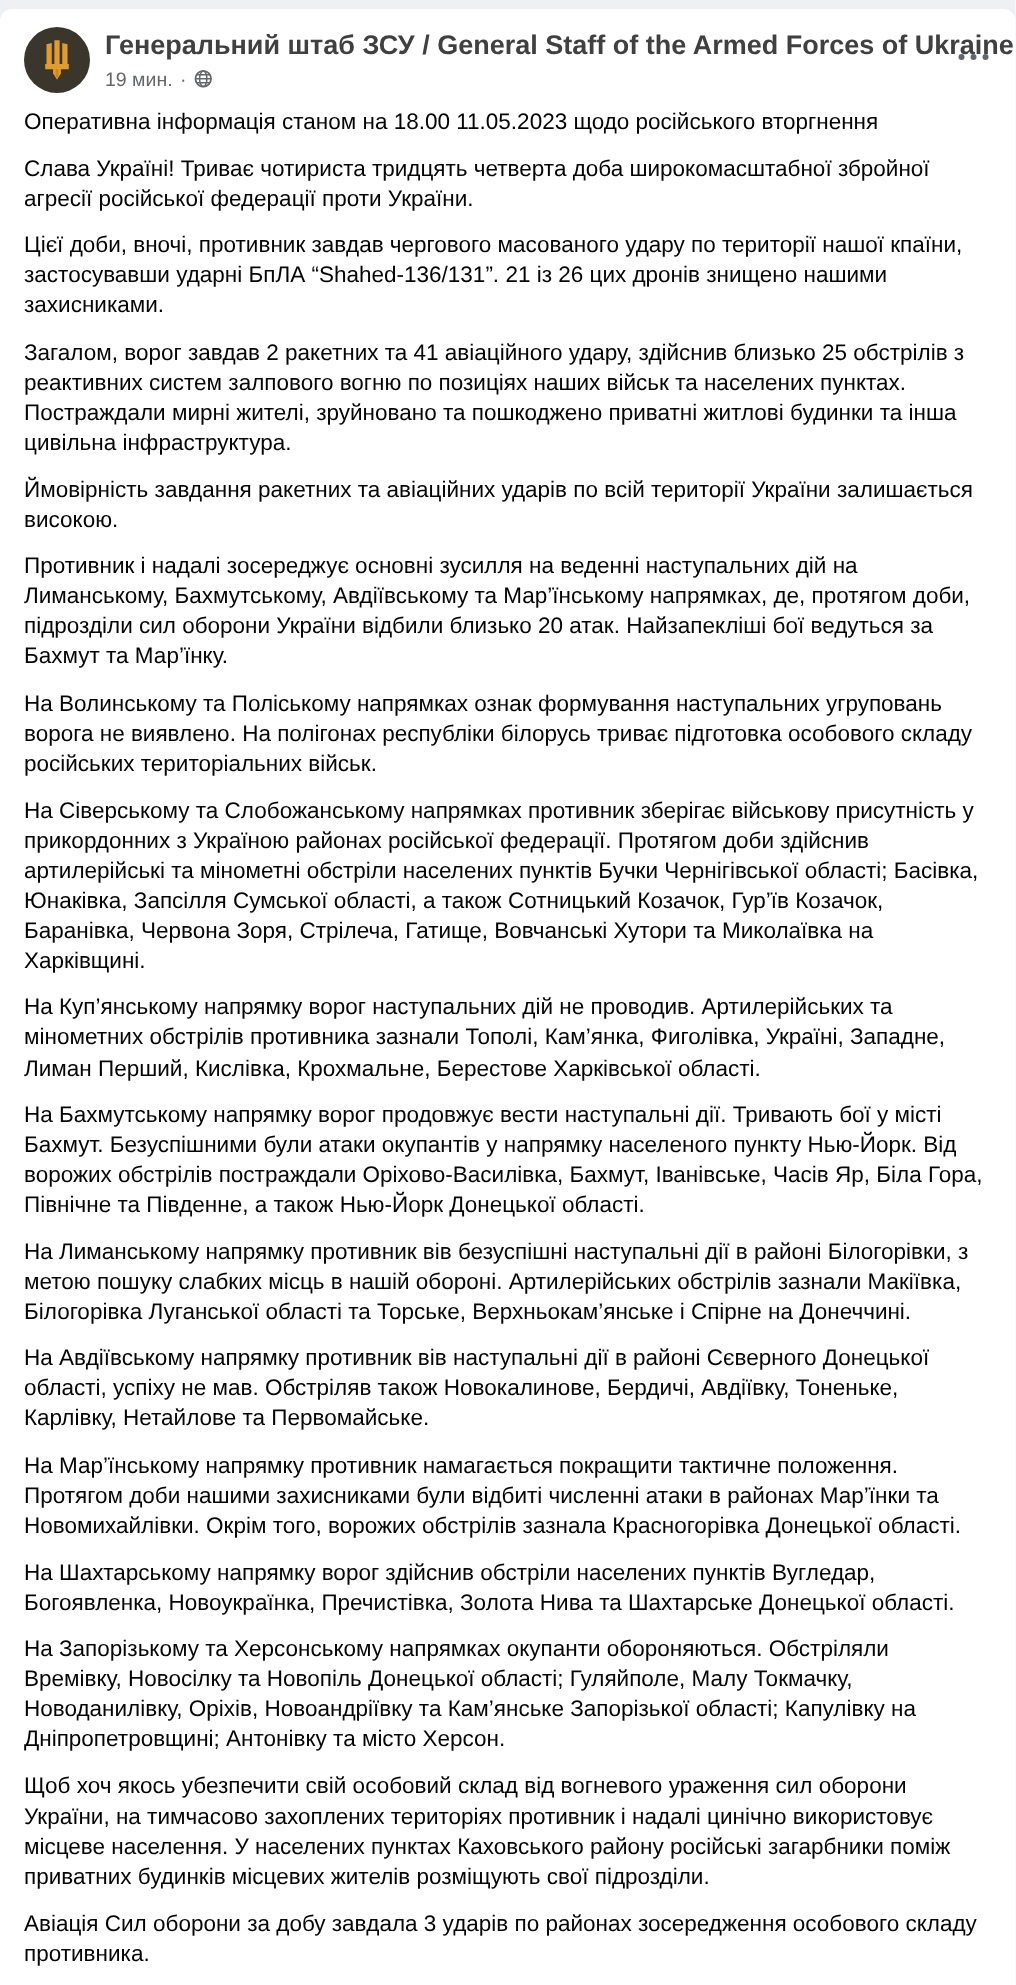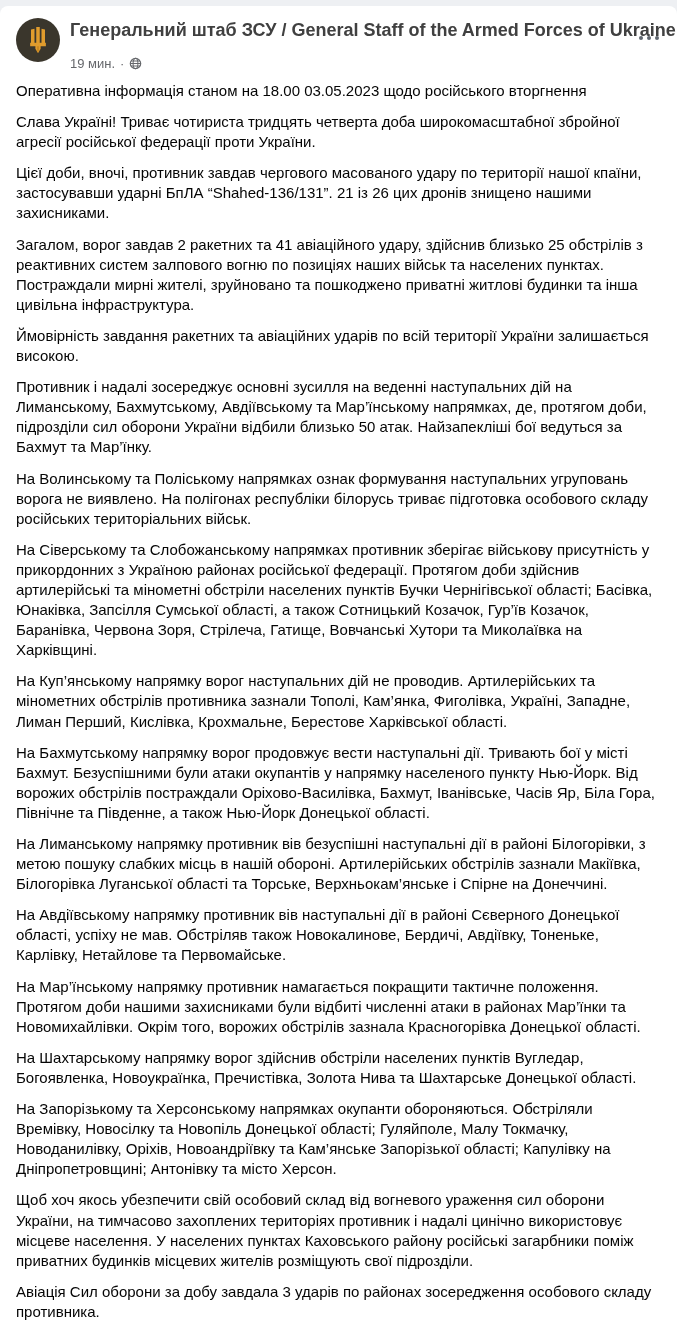--- a/index.html
+++ b/index.html
@@ -49,21 +49,21 @@
     font-weight: bold;
     color: #404040;
     white-space: nowrap;
     cursor: pointer;
   }
   .verified { flex: none; display: inline-flex; }
   .meta-row {
     display: flex;
     align-items: center;
     gap: 5px;
-    margin-top: 15px;
+    margin-top: 4px;
     font-size: 13px;
     color: #65676b;
   }
   .timestamp { cursor: pointer; }
   .meta-dot { color: #65676b; }
   .options-btn {
     flex: none;
     width: 36px;
     height: 36px;
     border: none;
@@ -135,26 +135,26 @@
           <circle cx="11" cy="3" r="2" fill="#606770"></circle>
           <circle cx="19" cy="3" r="2" fill="#606770"></circle>
         </svg>
       </span>
     </button>
 
   </div>
 
   <div class="post-body">
 
-  <p>Оперативна інформація станом на 18.00 03.05.2023 щодо російського вторгнення</p>
+  <p>Оперативна інформація станом на 18.00 11.05.2023 щодо російського вторгнення</p>
       <p>Слава Україні! Триває чотириста тридцять четверта доба широкомасштабної збройної агресії російської федерації проти України.</p>
       <p>Цієї доби, вночі, противник завдав чергового масованого удару по території нашої кпаїни, застосувавши ударні БпЛА “Shahed-136/131”. 21 із 26 цих дронів знищено нашими захисниками.</p>
       <p>Загалом, ворог завдав 2 ракетних та 41 авіаційного удару, здійснив близько 25 обстрілів з реактивних систем залпового вогню по позиціях наших військ та населених пунктах. Постраждали мирні жителі, зруйновано та пошкоджено приватні житлові будинки та інша цивільна інфраструктура.</p>
       <p>Ймовірність завдання ракетних та авіаційних ударів по всій території України залишається високою.</p>
-      <p>Противник і надалі зосереджує основні зусилля на веденні наступальних дій на Лиманському, Бахмутському, Авдіївському та Мар’їнському напрямках, де, протягом доби, підрозділи сил оборони України відбили близько 50 атак. Найзапекліші бої ведуться за Бахмут та Мар’їнку.</p>
+      <p>Противник і надалі зосереджує основні зусилля на веденні наступальних дій на Лиманському, Бахмутському, Авдіївському та Мар’їнському напрямках, де, протягом доби, підрозділи сил оборони України відбили близько 20 атак. Найзапекліші бої ведуться за Бахмут та Мар’їнку.</p>
       <p>На Волинському та Поліському напрямках ознак формування наступальних угруповань ворога не виявлено. На полігонах республіки білорусь триває підготовка особового складу російських територіальних військ.</p>
       <p>На Сіверському та Слобожанському напрямках противник зберігає військову присутність у прикордонних з Україною районах російської федерації. Протягом доби здійснив артилерійські та мінометні обстріли населених пунктів Бучки Чернігівської області; Басівка, Юнаківка, Запсілля Сумської області, а також Сотницький Козачок, Гур’їв Козачок, Баранівка, Червона Зоря, Стрілеча, Гатище, Вовчанські Хутори та Миколаївка на Харківщині.</p>
       <p>На Куп’янському напрямку ворог наступальних дій не проводив. Артилерійських та мінометних обстрілів противника зазнали Тополі, Кам’янка, Фиголівка, Україні, Западне, Лиман Перший, Кислівка, Крохмальне, Берестове Харківської області.</p>
       <p>На Бахмутському напрямку ворог продовжує вести наступальні дії. Тривають бої у місті Бахмут. Безуспішними були атаки окупантів у напрямку населеного пункту Нью-Йорк. Від ворожих обстрілів постраждали Оріхово-Василівка, Бахмут, Іванівське, Часів Яр, Біла Гора, Північне та Південне, а також Нью-Йорк Донецької області.</p>
       <p>На Лиманському напрямку противник вів безуспішні наступальні дії в районі Білогорівки, з метою пошуку слабких місць в нашій обороні. Артилерійських обстрілів зазнали Макіївка, Білогорівка Луганської області та Торське, Верхньокам’янське і Спірне на Донеччині.</p>
       <p>На Авдіївському напрямку противник вів наступальні дії в районі Сєверного Донецької області, успіху не мав. Обстріляв також Новокалинове, Бердичі, Авдіївку, Тоненьке, Карлівку, Нетайлове та Первомайське.</p>
       <p>На Мар’їнському напрямку противник намагається покращити тактичне положення. Протягом доби нашими захисниками були відбиті численні атаки в районах Мар’їнки та Новомихайлівки. Окрім того, ворожих обстрілів зазнала Красногорівка Донецької області.</p>
       <p>На Шахтарському напрямку ворог здійснив обстріли населених пунктів Вугледар, Богоявленка,  Новоукраїнка, Пречистівка, Золота Нива та Шахтарське Донецької області.</p>
       <p>На Запорізькому та Херсонському напрямках окупанти обороняються. Обстріляли Времівку, Новосілку та Новопіль Донецької області; Гуляйполе, Малу Токмачку, Новоданилівку, Оріхів, Новоандріївку та Кам’янське Запорізької області; Капулівку на Дніпропетровщині; Антонівку та місто Херсон.</p>
       <p>Щоб хоч якось убезпечити свій особовий склад від вогневого ураження сил оборони України, на тимчасово захоплених територіях противник і надалі цинічно використовує місцеве населення. У населених пунктах Каховського району російські загарбники поміж приватних будинків місцевих жителів розміщують  свої підрозділи.</p>

